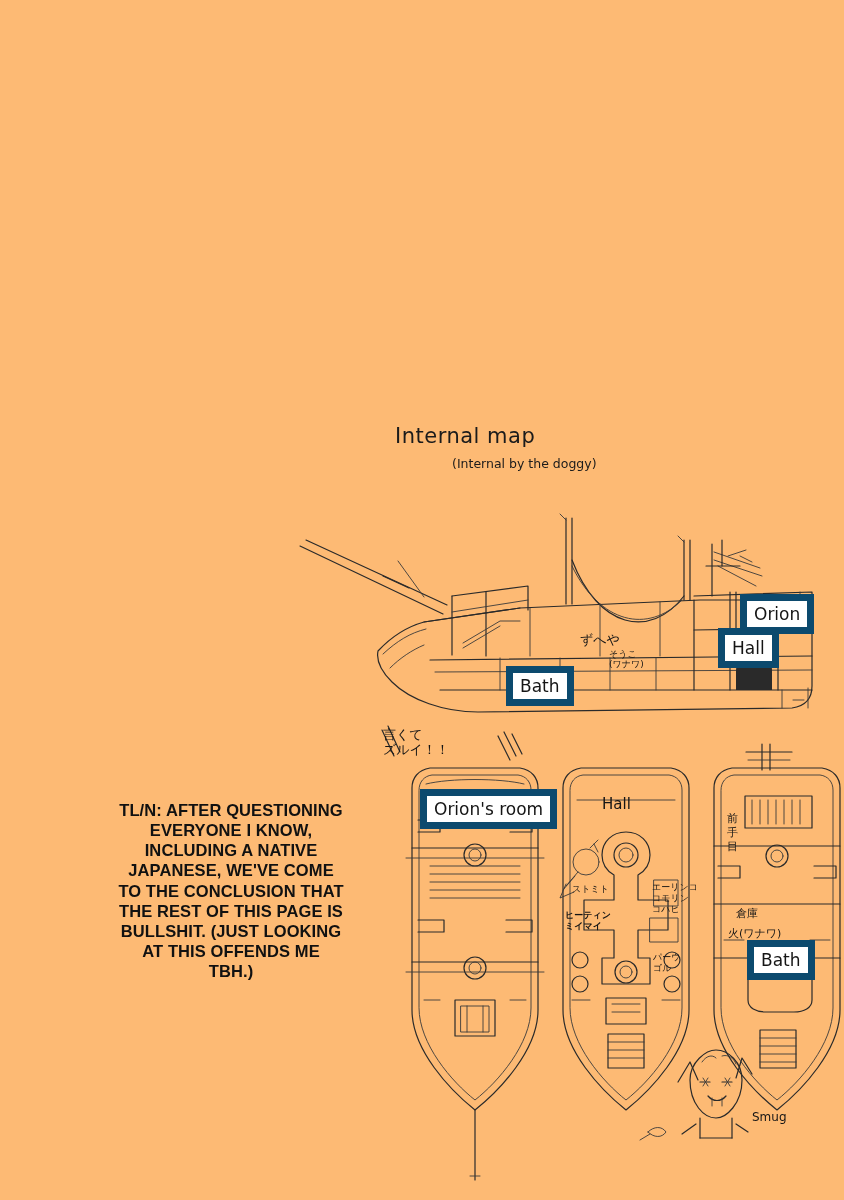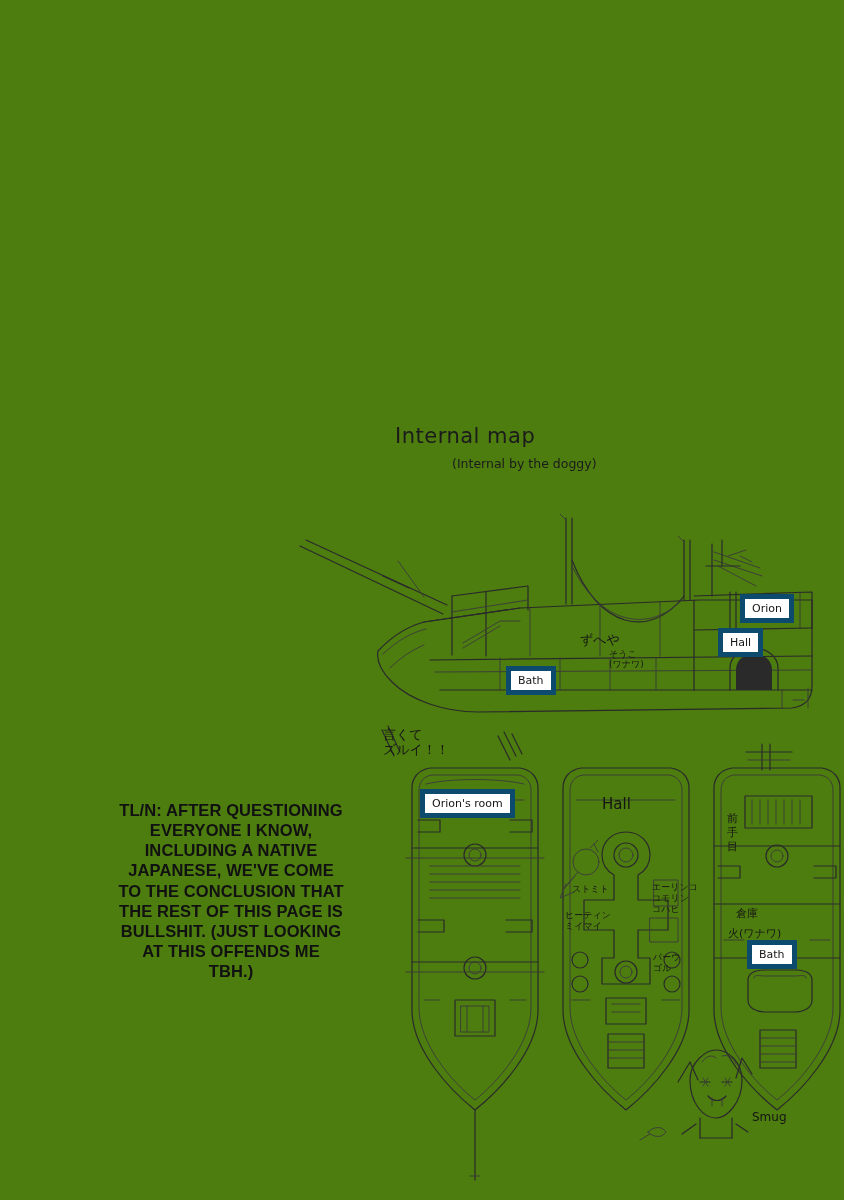--- a/index.html
+++ b/index.html
@@ -4,21 +4,21 @@
 <style>
   html, body {
     margin: 0;
     padding: 0;
     background: #ffffff;
   }
   .page {
     position: relative;
     width: 844px;
     height: 1200px;
-    background: #4d7c0f;
+    background: #fdba74;
     overflow: hidden;
     font-family: "Liberation Sans", sans-serif;
     color: #1a1a1a;
   }
 
   
   .title-block {
     position: absolute;
     left: 395px;
     top: 424px;
@@ -57,23 +57,23 @@
 
   
   .lbl {
     position: absolute;
     font-family: "DejaVu Sans", sans-serif;
     color: #151515;
     white-space: nowrap;
   }
   .lbl-box {
     background: #ffffff;
-    border: 5px solid #0c4a6e;
+    border: 7px solid #0c4a6e;
     padding: 3px 7px;
-    font-size: 11px;
+    font-size: 17px;
   }
   .lbl-plain { font-size: 13px; }
   .lbl-jp { font-family: "DejaVu Sans", sans-serif; font-size: 9px; line-height: 1.15; }
   .lbl-sm { font-size: 11px; }
 
   svg { display: block; }
   .drawing {
     position: absolute;
     left: 0; top: 0;
   }
@@ -309,21 +309,21 @@
   </div>
 
   <div class="lbl lbl-box" style="left:420px; top:789px;">Orion's room</div>
   <div class="lbl lbl-plain" style="left:602px; top:795px; font-size:15px;">Hall</div>
   <div class="lbl lbl-box" style="left:747px; top:940px;">Bath</div>
 
   <div class="lbl" style="left:383px; top:728px; font-size:13px; line-height:1.15;">言くて<br>ズルイ！！</div>
 
   <div class="lbl lbl-jp" style="left:572px; top:884px;">ストミト</div>
   <div class="lbl lbl-jp" style="left:652px; top:882px; line-height:1.2;">エーリンコ<br>コモリン<br>コハヒ</div>
-  <div class="lbl lbl-jp" style="left:565px; top:910px; line-height:1.2;">ヒーティン<br>ミイマイ</div>
+  <div class="lbl lbl-jp" style="left:565px; top:910px; line-height:1.2;font-weight:bold;">ヒーティン<br>ミイマイ</div>
   <div class="lbl lbl-jp" style="left:653px; top:920px; line-height:1.2;margin-top:32px;">パーウ<br>ゴル</div>
 
   <div class="lbl lbl-jp" style="left:727px; top:812px; line-height:1.25; font-size:11px;">前<br>手<br>目</div>
   <div class="lbl" style="left:736px; top:906px; font-size:11px;">倉庫</div>
   <div class="lbl" style="left:728px; top:926px; font-size:11px;">火(ワナワ)</div>
 
   <div class="lbl lbl-sm" style="left:752px; top:1110px; font-size:12px;">Smug</div>
 
   <div class="tl-note">TL/N: AFTER QUESTIONING EVERYONE I KNOW, INCLUDING A NATIVE JAPANESE, WE'VE COME TO THE CONCLUSION THAT THE REST OF THIS PAGE IS BULLSHIT. (JUST LOOKING AT THIS OFFENDS ME TBH.)</div>
 

